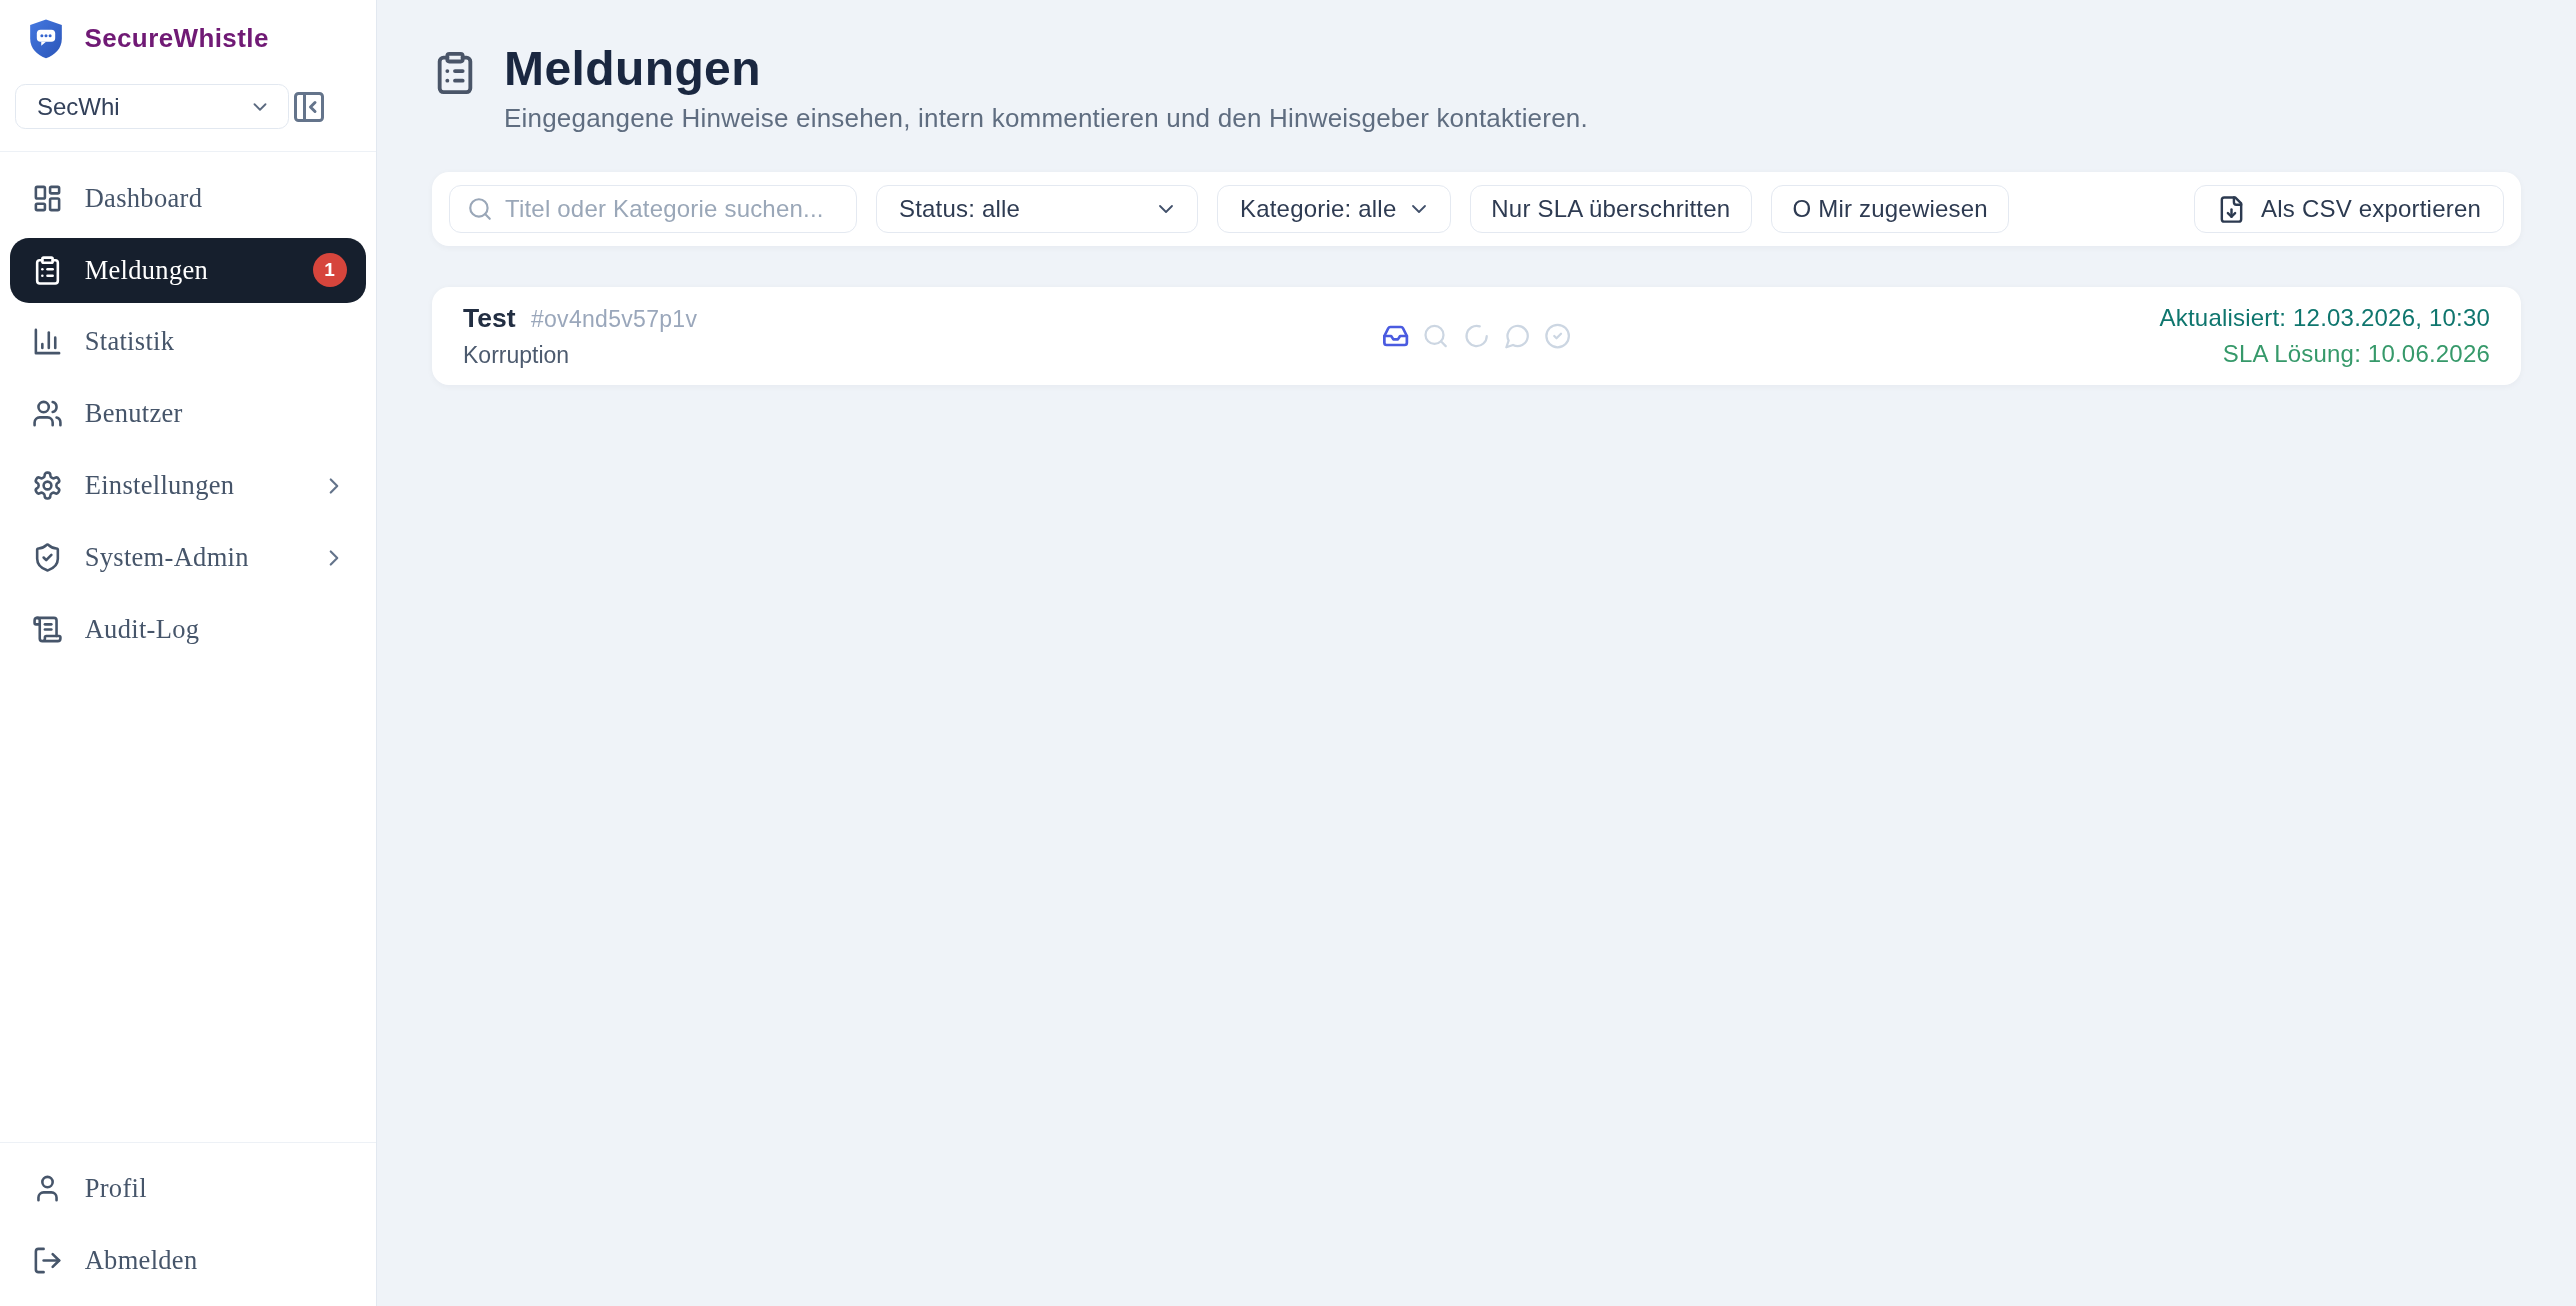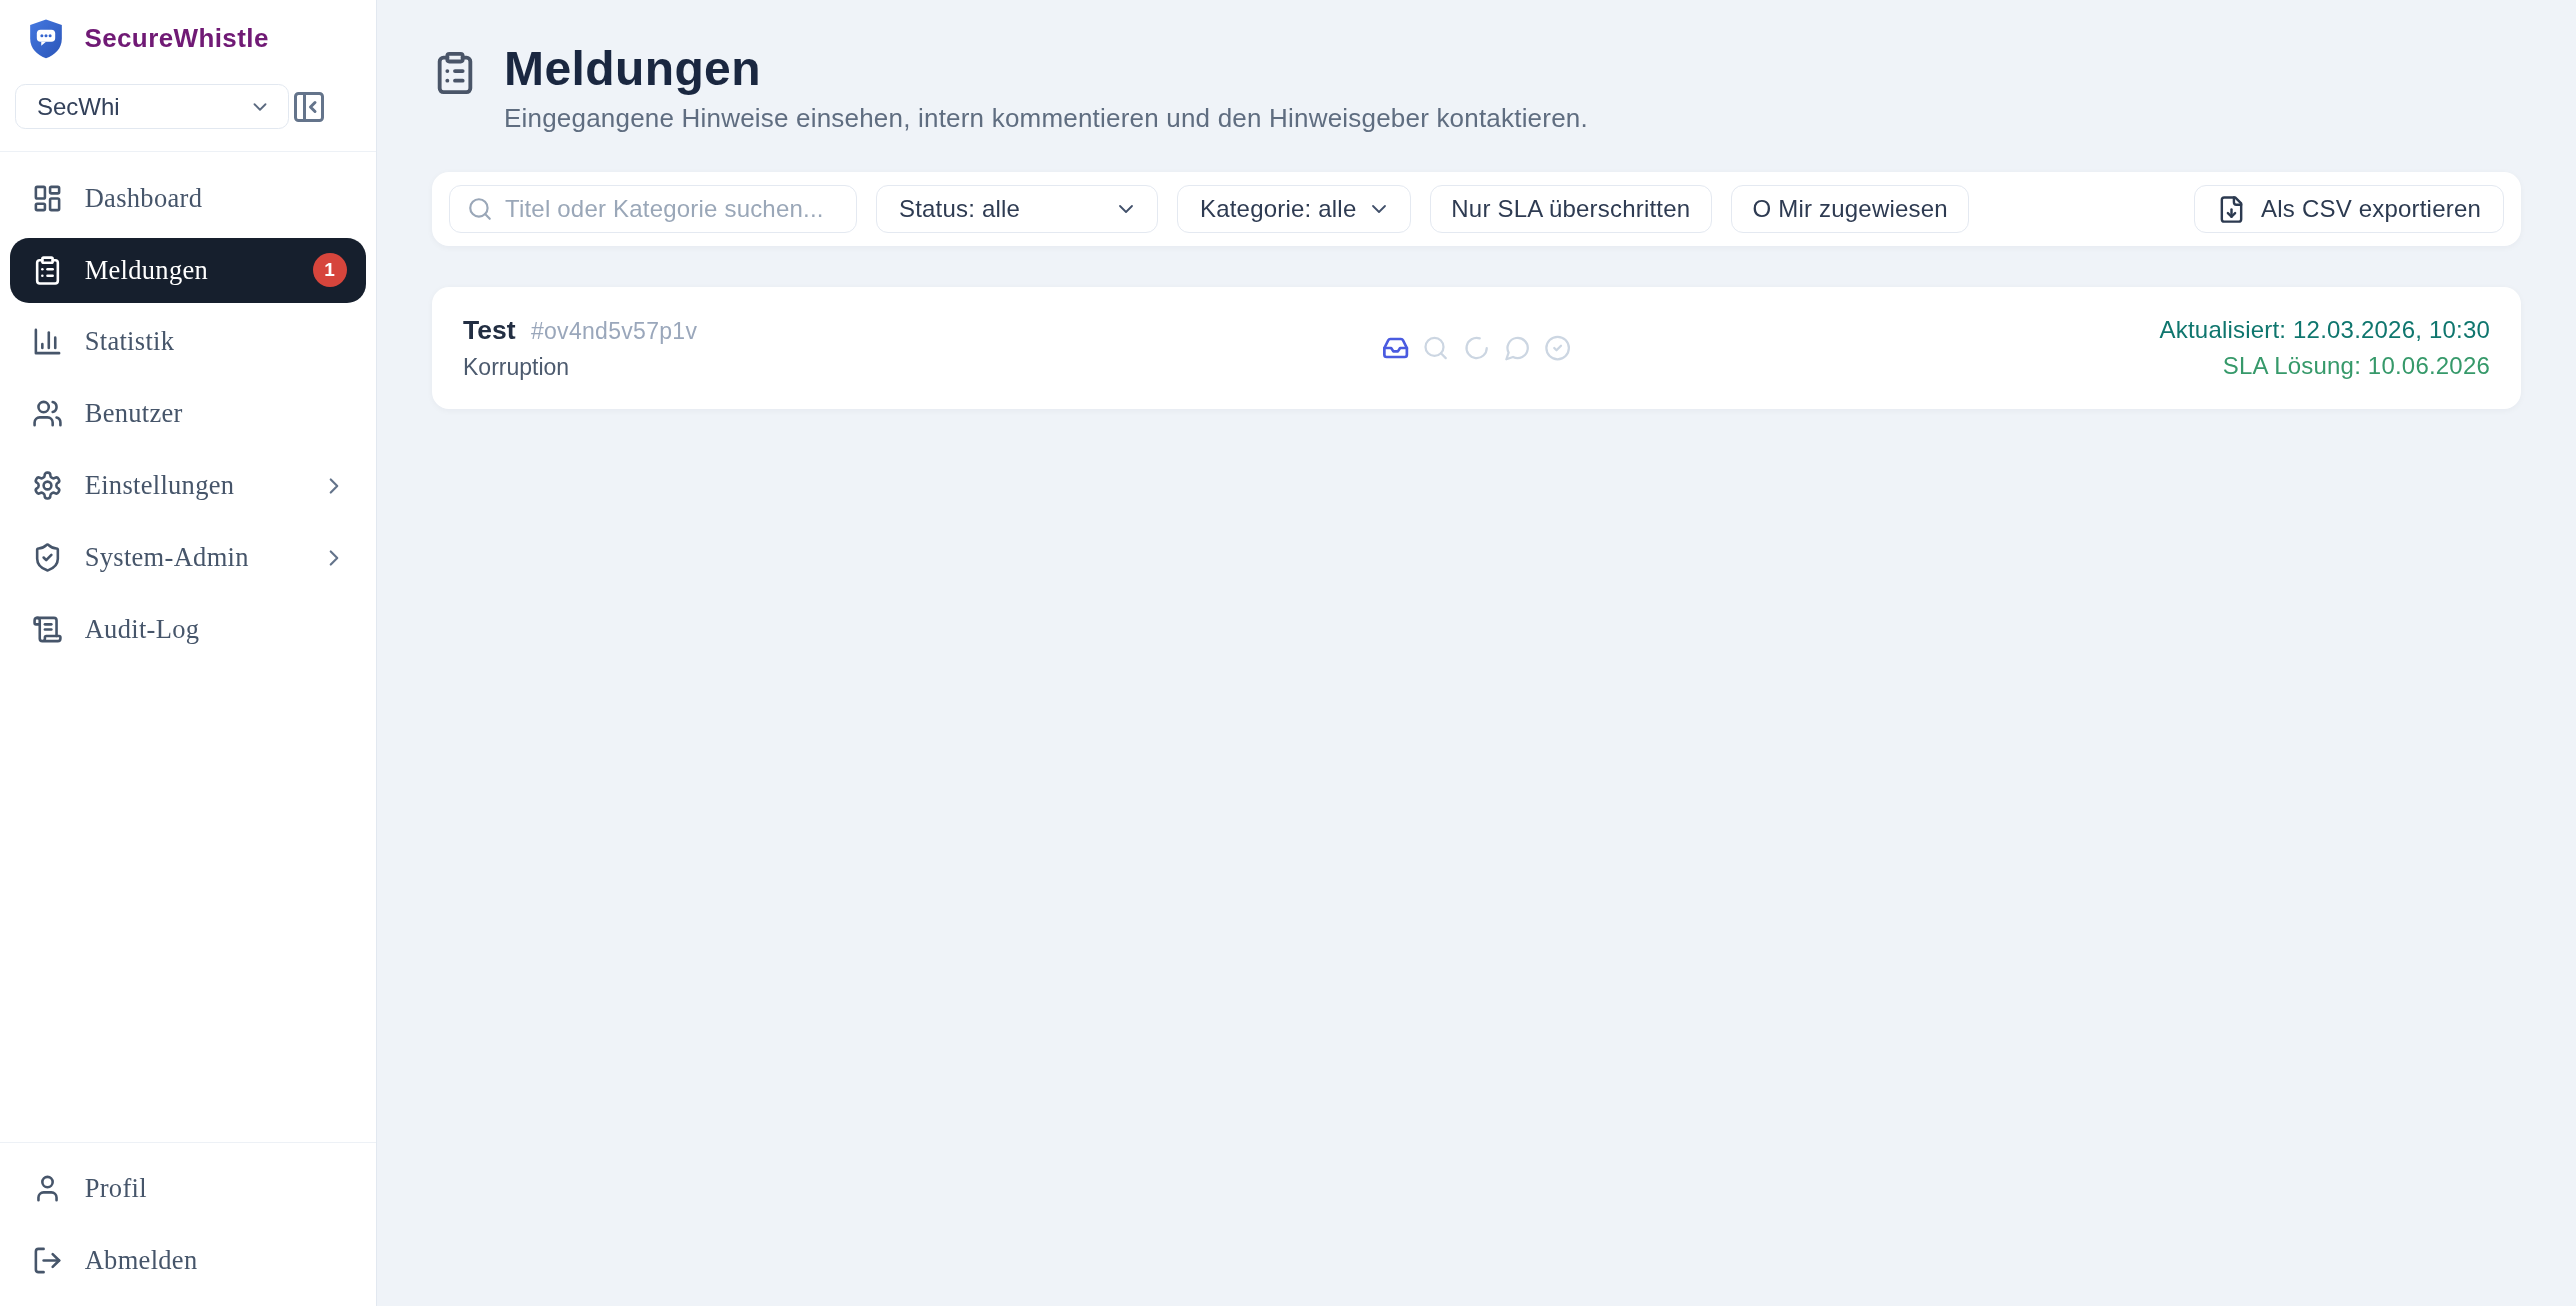--- a/index.html
+++ b/index.html
@@ -73,28 +73,28 @@
   .ctrl{
     height:48px;border:1.7px solid #e4e9f1;border-radius:12px;background:#fff;
     font-size:24px;color:#2e3b52;display:flex;align-items:center;letter-spacing:0.2px;
   }
   .search-box{width:408px;padding:0 17px;gap:12px;color:#9aa7b8;}
   .search-box input{
     border:none;outline:none;flex:1;font-size:24px;min-width:0;
     font-family:inherit;color:#33415a;background:transparent;letter-spacing:0.2px;
   }
   .search-box input::placeholder{color:#9aa7b8;}
-  .select-status{width:282px;justify-content:space-between;padding:0 19px 0 22px;cursor:pointer;}
+  .select-status{width:322px;justify-content:space-between;padding:0 19px 0 22px;cursor:pointer;}
   .select-cat{padding:0 19px 0 22px;gap:10.3px;cursor:pointer;}
   .pill-btn{padding:0 20.6px;cursor:pointer;background:#fff;font-family:inherit;}
   .flt-spacer{flex:1;}
   .csv-btn{padding:0 22px;gap:15.4px;cursor:pointer;background:#fff;color:#2c3a50;font-weight:500;font-family:inherit;}
 
   .report-card{
-    margin-top:41px;background:#fff;border-radius:17px;height:122px;
+    margin-top:41px;background:#fff;border-radius:17px;height:98px;
     padding:0 31px;display:flex;align-items:center;justify-content:space-between;
     position:relative;box-shadow:0 1.7px 6.9px rgba(15,23,42,.04);cursor:pointer;
   }
   .rep-left{display:flex;flex-direction:column;gap:8.6px;}
   .rep-title-row{display:flex;align-items:baseline;gap:15.4px;}
   .rep-title{font-size:26.5px;font-weight:600;color:#222e42;}
   .rep-id{font-size:23px;color:var(--muted);letter-spacing:0.3px;}
   .rep-cat{font-size:23px;color:var(--slate);}
   .rep-status{
     position:absolute;left:50%;top:50%;transform:translate(-50%,-50%);

